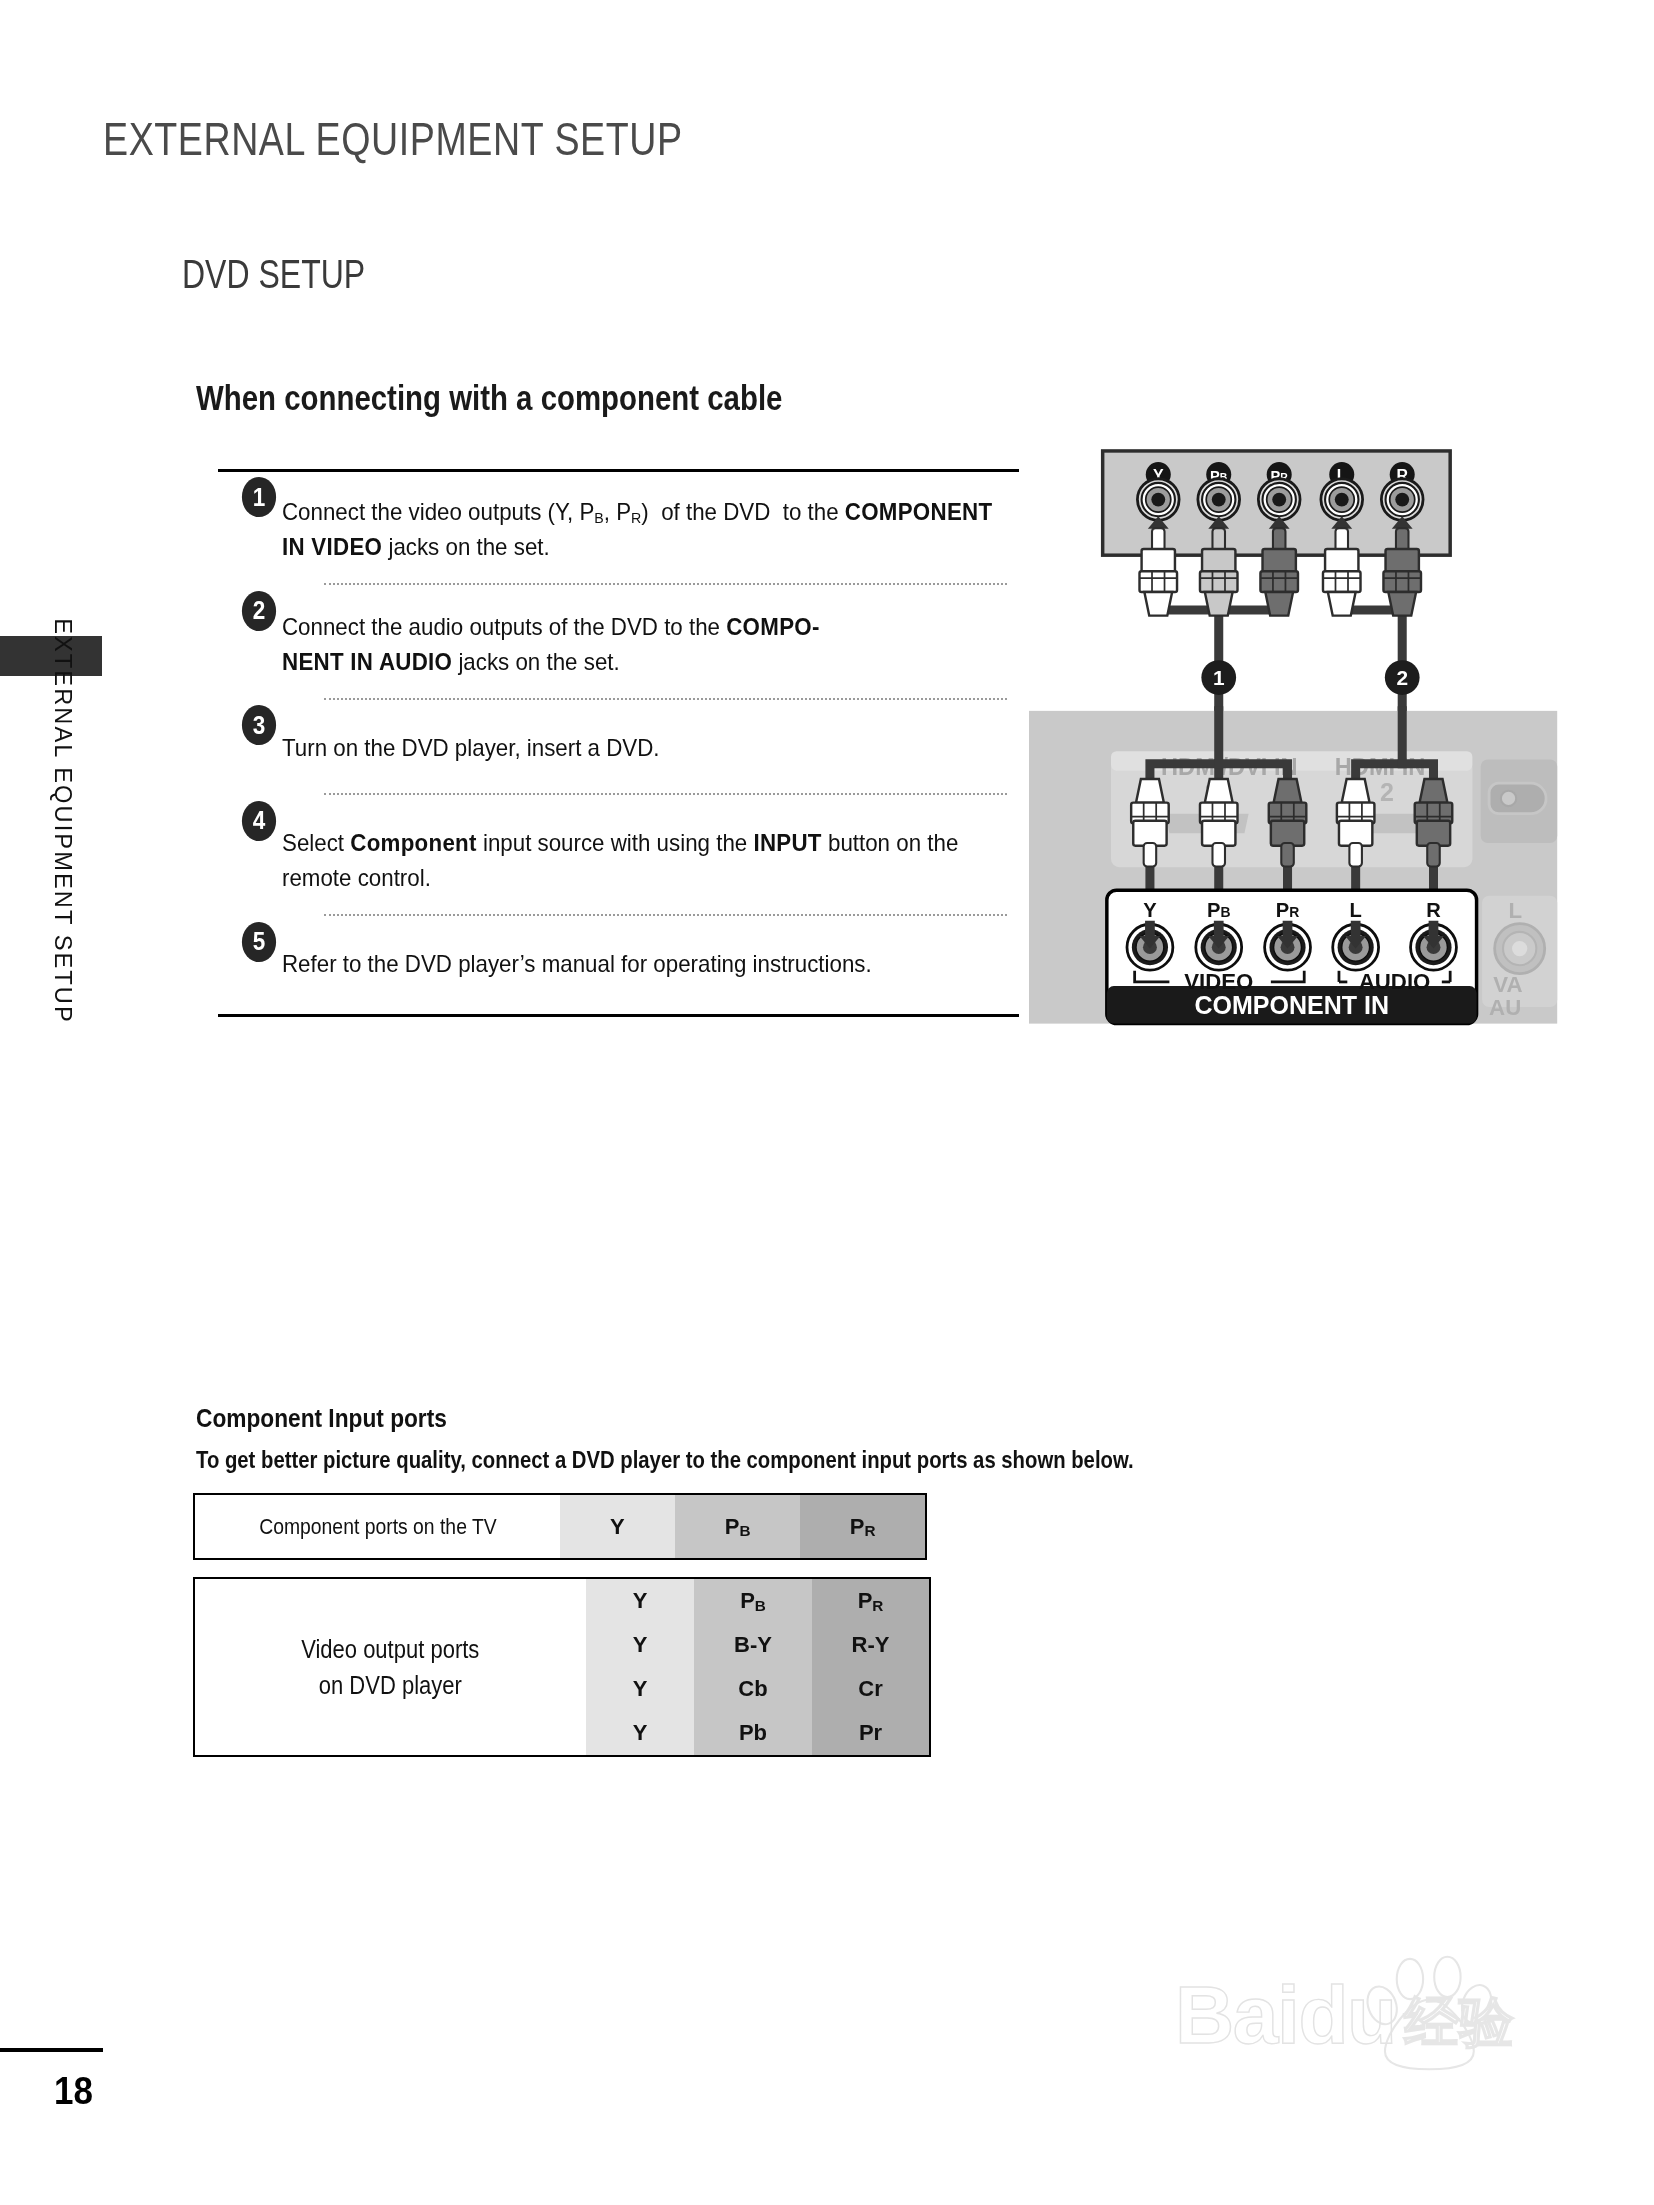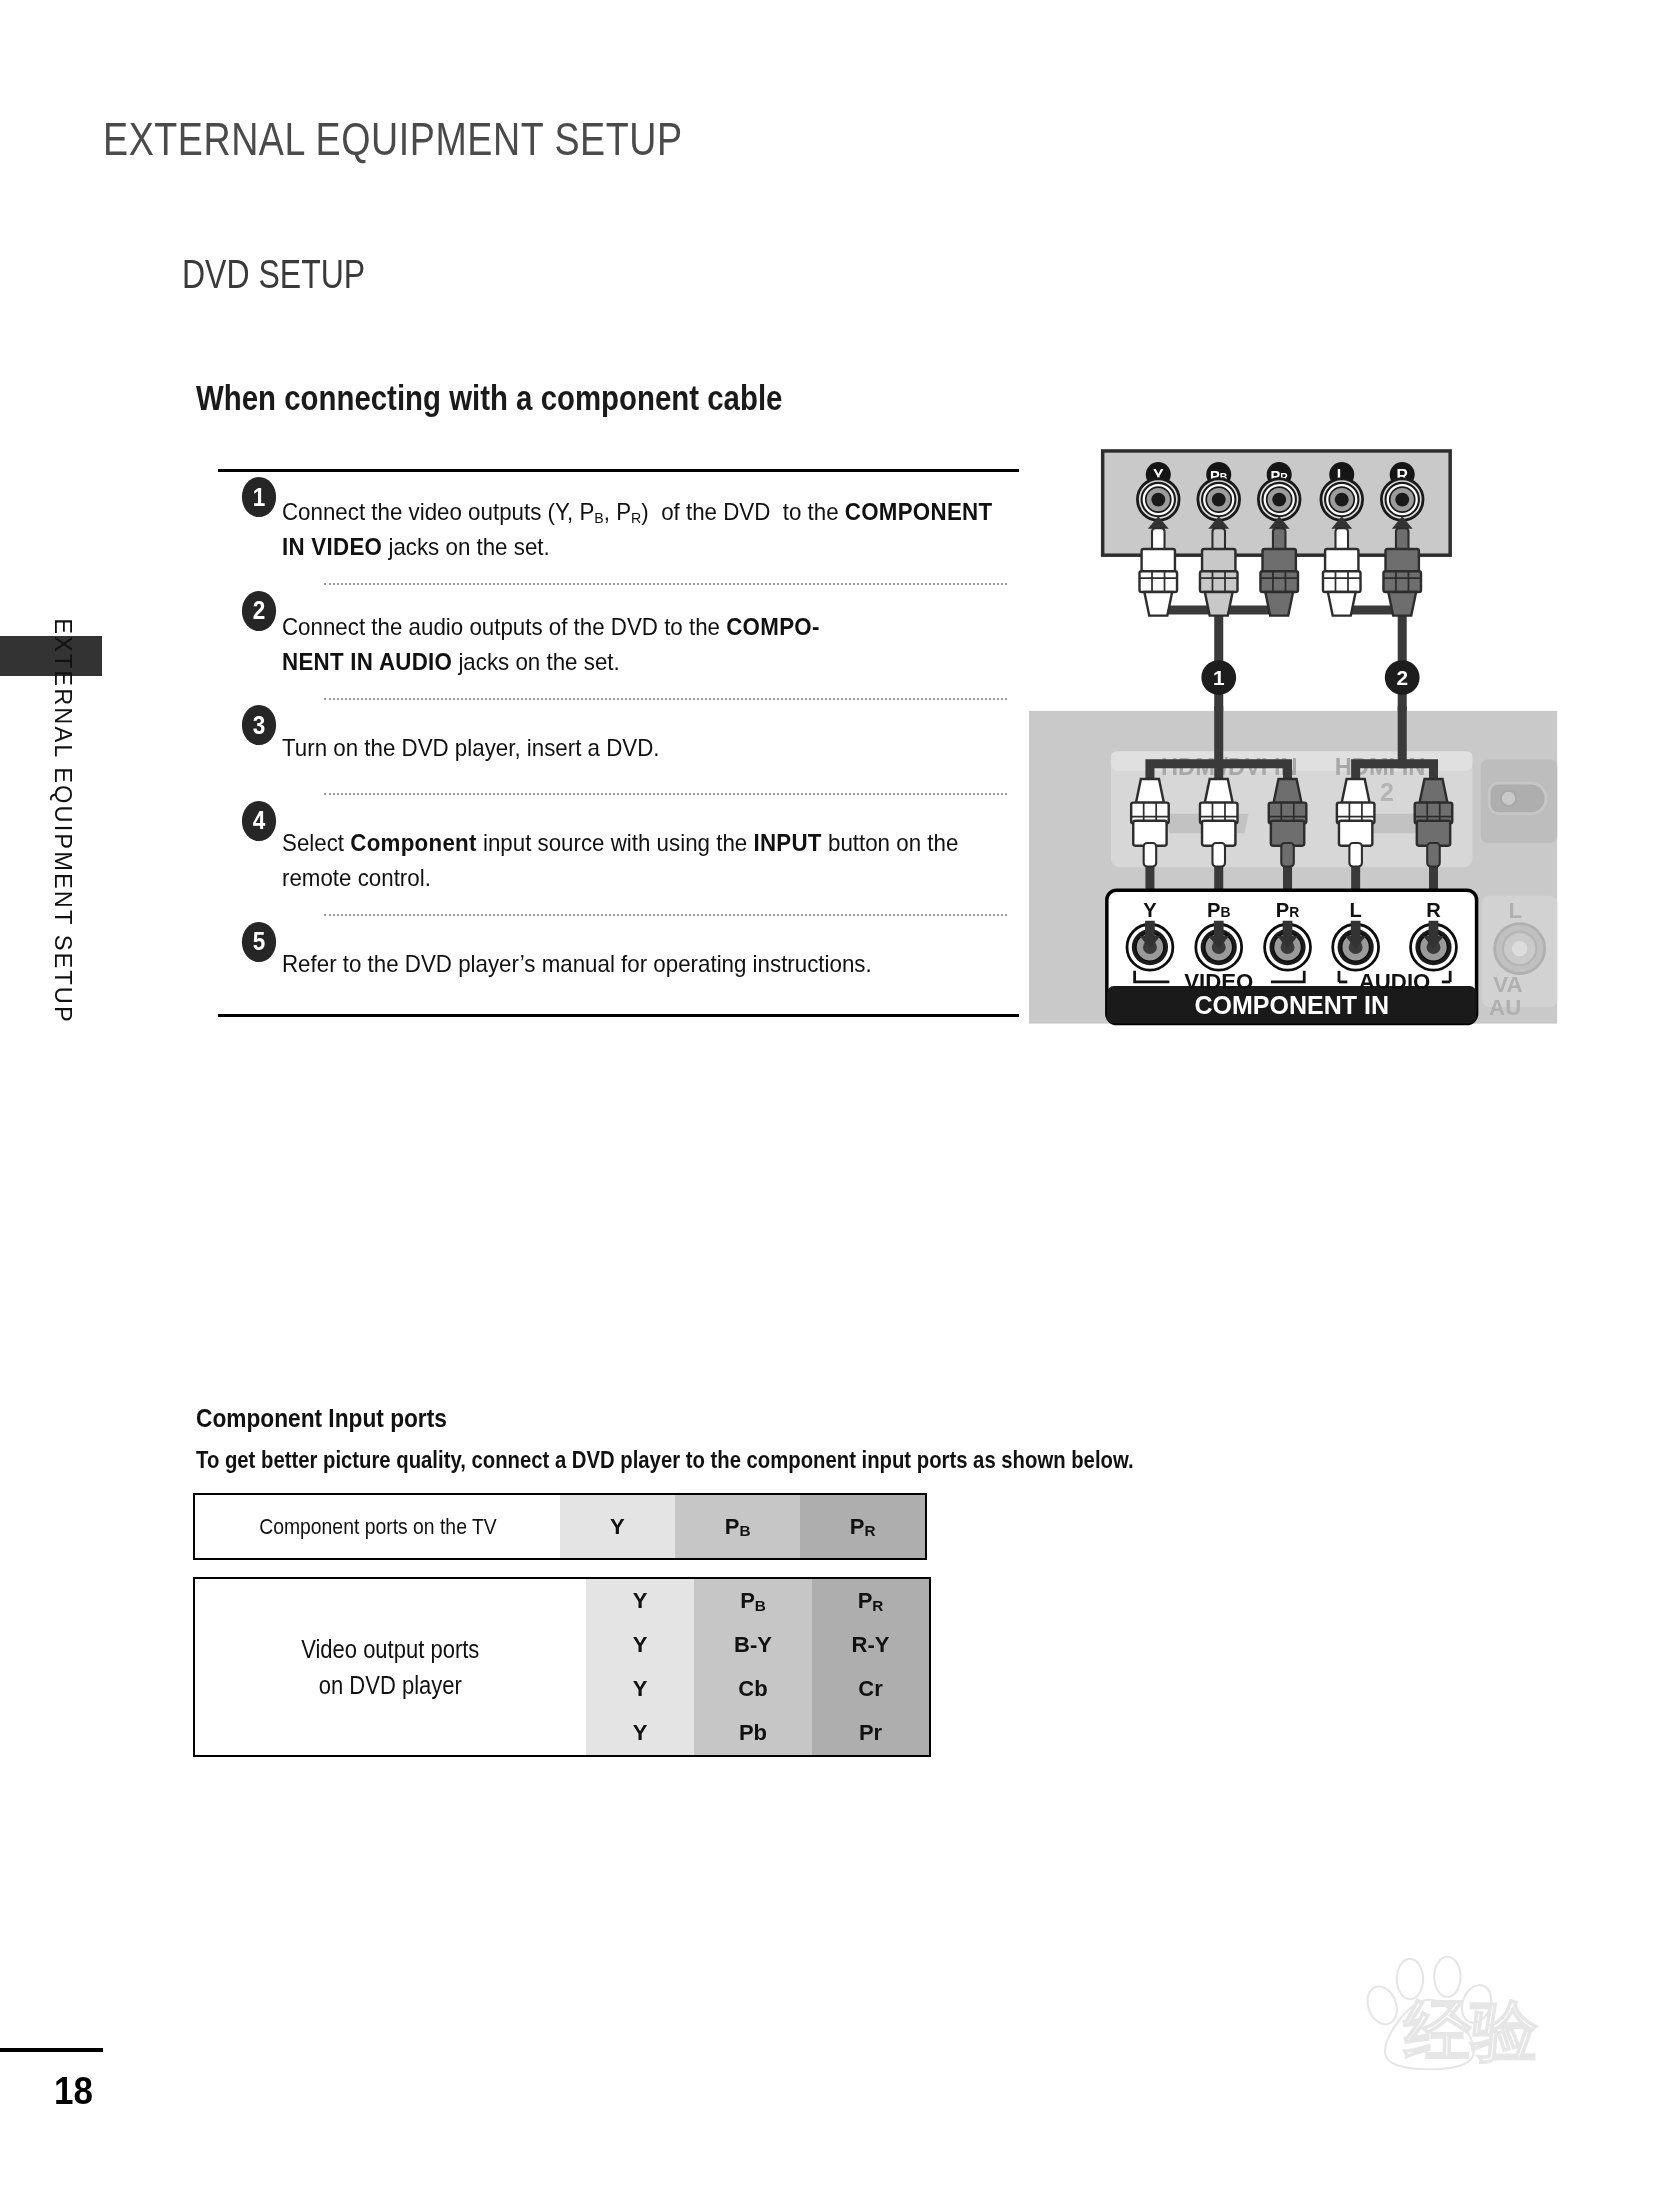--- a/index.html
+++ b/index.html
@@ -162,21 +162,21 @@
   #wm-logo {
     position:absolute; left:0; top:7px;
     font-size:82px; font-weight:bold;
     color:transparent;
     -webkit-text-stroke:1.4px #e3e3e3;
     letter-spacing:-1.4px;
     white-space:nowrap;
   }
   #wm-cn {
     position:absolute; left:229px; top:25px;
-    font-size:67px; font-weight:bold;
+    font-size:55px; font-weight:bold;
     color:transparent;
     -webkit-text-stroke:1.4px #e6e6e6;
     white-space:nowrap;
   }
   #wm-url {
     position:absolute; left:7px; top:102px;
     font-size:46px; font-weight:bold;
     color:transparent;
     -webkit-text-stroke:1.4px #eaeaea;
     white-space:nowrap;
@@ -506,15 +506,16 @@
     <svg width="160" height="118" viewBox="0 0 230 170">
       <g fill="none" stroke="#e6e6e6" stroke-width="3">
         <ellipse cx="76" cy="36" rx="19" ry="29"></ellipse>
         <ellipse cx="130" cy="33" rx="19" ry="29"></ellipse>
         <ellipse cx="36" cy="74" rx="20" ry="28" transform="rotate(-20 36 74)"></ellipse>
         <ellipse cx="172" cy="72" rx="20" ry="28" transform="rotate(20 172 72)"></ellipse>
         <path d="M104,66 C132,66 168,116 168,140 C168,160 140,166 104,166 C68,166 40,160 40,140 C40,116 76,66 104,66 Z"></path>
       </g>
     </svg>
   </div>
+  <div id="wm-logo">Baidu</div>
   <div id="wm-cn">经验</div>
 </div>
 
 
 </body></html>

